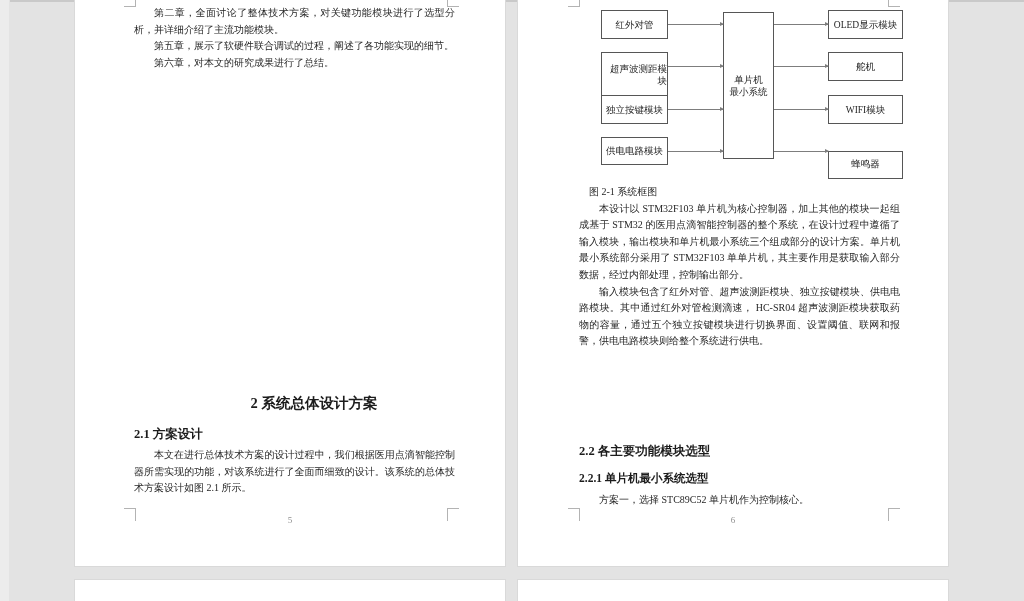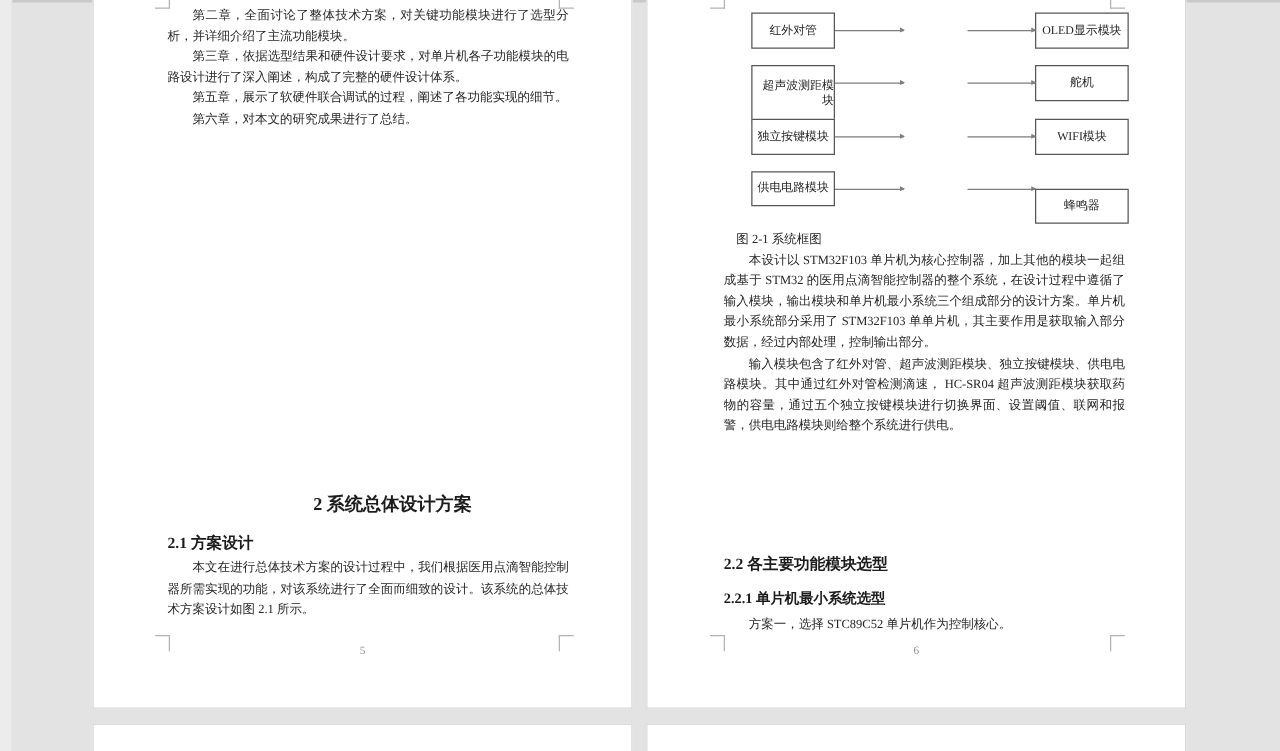--- a/index.html
+++ b/index.html
@@ -59,21 +59,20 @@
 <div class="edge-band"></div>
 <div class="top-strip"></div>
 
 <div class="page" style="left:74px; top:0; width:432px; height:567px;">
 
   <div class="mark tl" style="left:49px; top:0;"></div>
   <div class="mark tr" style="left:372px; top:0;"></div>
 
   <div class="body-text" style="position:absolute; left:59px; top:5px; width:321px;">
     <p>第二章，全面讨论了整体技术方案，对关键功能模块进行了选型分析，并详细介绍了主流功能模块。</p>
-    <p>第三章，依据选型结果和硬件设计要求，对单片机各子功能模块的电路设计进行了深入阐述，构成了完整的硬件设计体系。</p>
     <p>第五章，展示了软硬件联合调试的过程，阐述了各功能实现的细节。</p>
     <p>第六章，对本文的研究成果进行了总结。</p>
   </div>
 
   <div class="h-chapter" style="top:394px;padding-left:24px;">2 系统总体设计方案</div>
 
   <div class="h-sec" style="left:59px; top:426px;">2.1 方案设计</div>
 
   <div class="body-text" style="position:absolute; left:59px; top:447px; width:321px;">
     <p>本文在进行总体技术方案的设计过程中，我们根据医用点滴智能控制器所需实现的功能，对该系统进行了全面而细致的设计。该系统的总体技术方案设计如图 2.1 所示。</p>
@@ -89,20 +88,24 @@
 
   <div class="mark tl" style="left:50px; top:0;"></div>
   <div class="mark tr" style="left:370px; top:0;"></div>
 
   <div class="diagram">
     <div class="dbox" style="left:83px; top:10px; width:67px; height:29px;">红外对管</div>
     <div class="dbox" style="left:83px; top:52px; width:67px; height:46px;">超声波测距模块</div>
     <div class="dbox" style="left:83px; top:95px; width:67px; height:29px;">独立按键模块</div>
     <div class="dbox" style="left:83px; top:137px; width:67px; height:28px;">供电电路模块</div>
 
+    <div class="dbox" style="left:205px; top:12px; width:51px; height:147px; flex-direction:column;">
+      <span>单片机</span>
+      <span>最小系统</span>
+    </div>
 
     <div class="dbox" style="left:310px; top:10px; width:75px; height:29px;">OLED显示模块</div>
     <div class="dbox" style="left:310px; top:52px; width:75px; height:29px;">舵机</div>
     <div class="dbox" style="left:310px; top:95px; width:75px; height:29px;">WIFI模块</div>
     <div class="dbox" style="left:310px; top:151px; width:75px; height:28px;font-family:Liberation Mono, monospace;">蜂鸣器</div>
 
     <div class="arrow" style="left:150px; top:24px; width:55px;"></div>
     <div class="arrow" style="left:150px; top:66px; width:55px;"></div>
     <div class="arrow" style="left:150px; top:109px; width:55px;"></div>
     <div class="arrow" style="left:150px; top:151px; width:55px;"></div>

